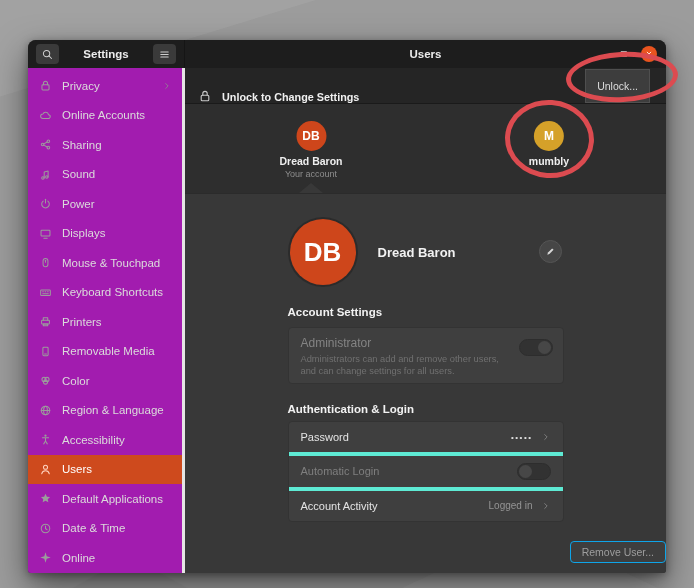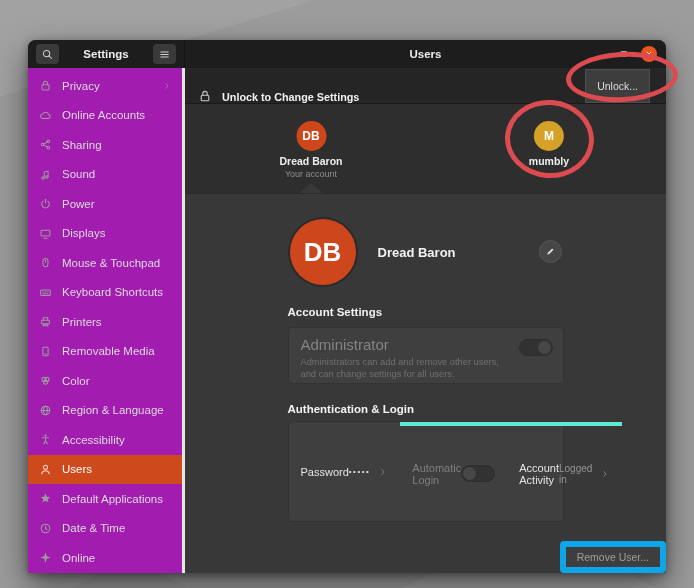--- a/index.html
+++ b/index.html
@@ -75,40 +75,40 @@
   .big-avatar { margin-left:2px; width:66px; height:66px; border-radius:50%; display:flex; align-items:center; justify-content:center; color:#fff; font-size:26px; font-weight:bold; box-shadow:0 0 0 2px rgba(20,20,20,.35); }
   .profile-name { margin-left:22px; font-size:13px; font-weight:bold; color:#F2F2F2; }
   .edit-btn { position:absolute; right:2px; top:24px; width:23px; height:23px; border-radius:50%; background:#464646; border:1px solid #555; color:#D8D8D8; display:flex; align-items:center; justify-content:center; cursor:pointer; }
   .edit-btn svg { width:11px; height:11px; }
 
   .sec-h { font-size:11.5px; font-weight:bold; color:#F2F2F2; }
   .h-account { top:112px; } .h-auth { top:209px; }
 
   .card { background:#3F3F3F; border:1px solid #333; border-radius:4px; }
   .card-admin { top:133px; height:57px; padding:8px 12px; position:absolute; }
-  .admin-label { font-size:15px; color:#848484; margin-bottom:3px; }
+  .admin-label { font-size:12px; color:#848484; margin-bottom:3px; }
   .admin-desc { font-size:9.3px; color:#707070; line-height:1.3; width:210px; }
 
   .toggle { width:34px; height:17px; border-radius:9px; background:#2E2E2E; border:1px solid #282828; position:relative; display:inline-block; }
   .toggle .knob { position:absolute; top:1px; left:1px; width:13px; height:13px; border-radius:50%; background:#4A4A4A; }
   .toggle.on .knob { left:18px; }
   .toggle.disabled { opacity:.75; }
   .t-admin { position:absolute; right:10px; top:11px; }
 
-  .card-auth { top:227px; height:101px; display:flex; flex-direction:row; padding:0; }
+  .card-auth { top:227px; height:101px; display:flex; flex-direction:column; padding:0; }
   .a-row { flex:1; display:flex; align-items:center; padding:0 12px; }
   .a-row + .a-row { border-top:4px solid #5eead4; }
   .a-label { font-size:11px; color:#E4E4E4; }
   .a-label.disabled { color:#7F7F7F; }
   .a-right { margin-left:auto; display:flex; align-items:center; gap:8px; color:#949494; font-size:10px; }
   .dots { font-size:8px; letter-spacing:1.5px; color:#E0E0E0; }
   .a-right .ic { color:#8C8C8C; }
   .a-right .ic svg { width:10px; height:10px; }
 
-  .remove-btn { position:absolute; top:347px; right:0; padding:4px 11px; font-size:10.5px; color:#9E9E9E; background:#3E3E3E; border:6px solid #0ea5e9; border-radius:4px; cursor:default; font-family:inherit; }
+  .remove-btn { position:absolute; top:347px; right:0; padding:4px 11px; font-size:10.5px; color:#9E9E9E; background:#3E3E3E; border:1px solid #0ea5e9; border-radius:4px; cursor:default; font-family:inherit; }
 
   
   .ann { position:absolute; border:5px solid #DC4B50; border-radius:50%; z-index:20; pointer-events:none; }
   .ann1 { left:566px; top:52px; width:112px; height:50px; transform:rotate(-3deg); }
   .ann2 { left:505px; top:100px; width:89px; height:78px; transform:rotate(4deg); }
 </style>
 </head>
 <body>
 
 <div class="wallshape p1"></div>

